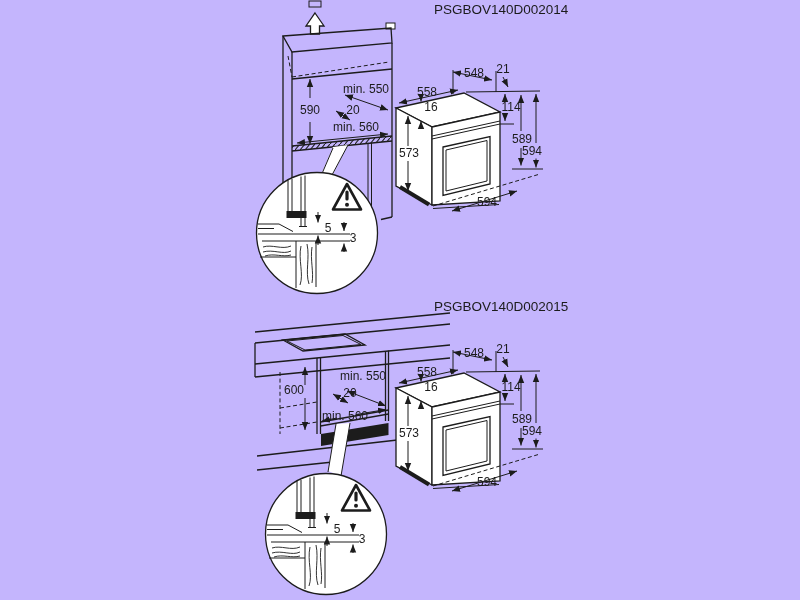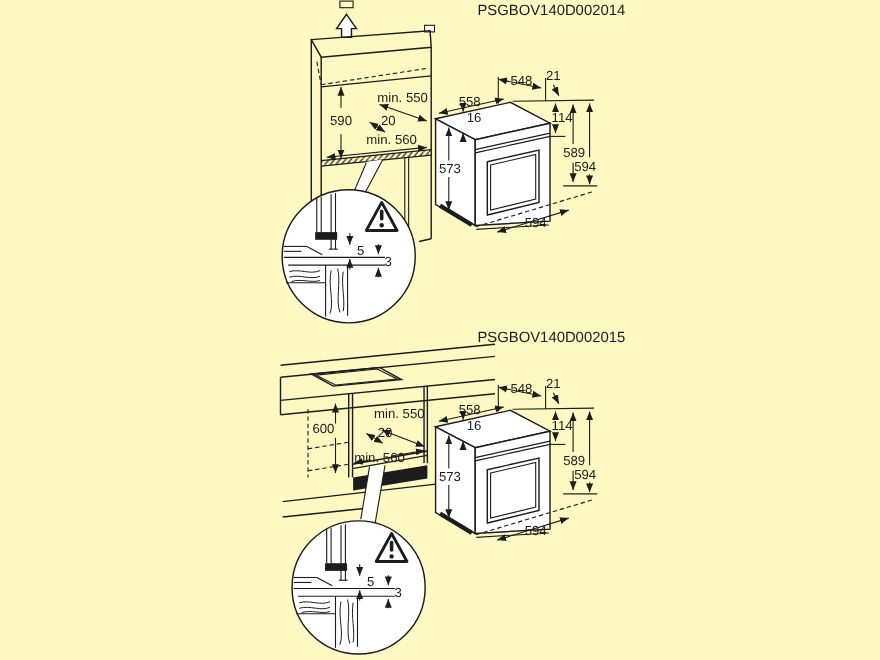--- a/index.html
+++ b/index.html
@@ -1,16 +1,16 @@
 <!DOCTYPE html>
 <html><head>
 <meta charset="utf-8">
 <style>
   html,body{margin:0;padding:0;background:#ffffff;}
-  .page{position:relative;width:800px;height:600px;background:#fef9c3;overflow:hidden;
+  .page{position:relative;width:800px;height:600px;background:#c4b5fd;overflow:hidden;
         font-family:"Liberation Sans",sans-serif;}
   svg{position:absolute;left:0;top:0;}
   .ln{stroke:#1c1c1c;stroke-width:1.3;fill:none;}
   .tn{stroke:#1c1c1c;stroke-width:1;fill:none;}
   .dim{stroke:#1c1c1c;stroke-width:1;fill:none;}
   .dsh{stroke:#1c1c1c;stroke-width:1;fill:none;stroke-dasharray:4 2.6;}
   .gr{stroke:#1c1c1c;stroke-width:0.9;fill:none;}
   .thk{stroke:#1c1c1c;stroke-width:4;fill:none;}
   .wht{fill:#ffffff;}
   .blk{fill:#1c1c1c;stroke:none;}

